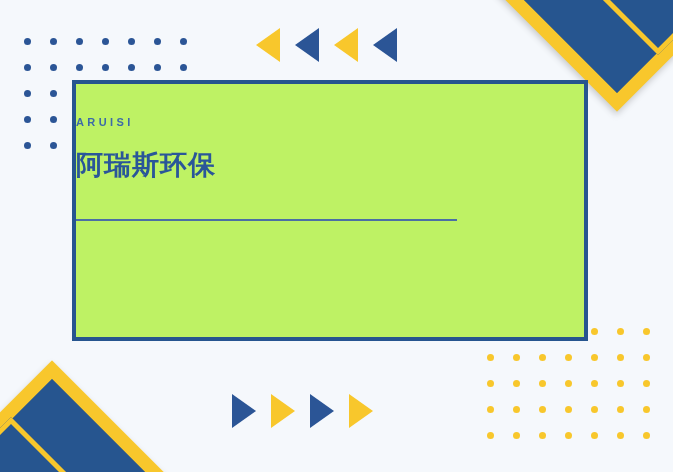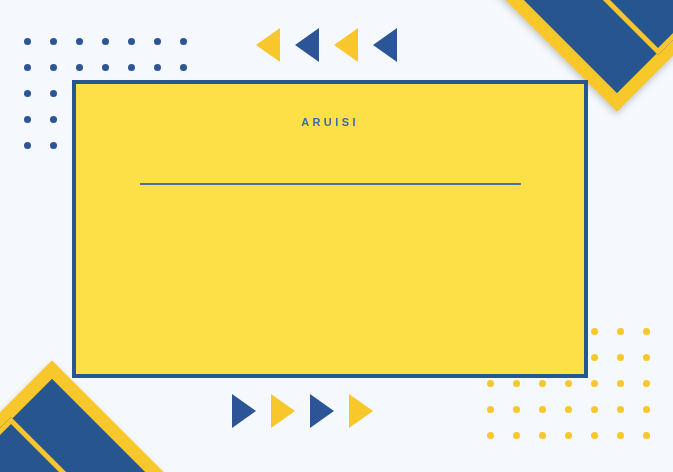--- a/index.html
+++ b/index.html
@@ -112,27 +112,27 @@
   }
   #orn-bottom-left .sq-outer { right: 0; bottom: 0; }
   #orn-bottom-left .sq-inner { right: 52px; bottom: -30px; }
 
   
   #card {
     position: absolute;
     left: 72px;
     top: 80px;
     width: 516px;
-    height: 298px;
+    height: 261px;
     box-sizing: border-box;
-    background: #fde047;
+    background: #bef264;
     border: 4px solid #26558f;
     display: flex;
     flex-direction: column;
-    align-items: center;
+    align-items: flex-start;
     z-index: 5;
   }
 
   #eyebrow {
     margin-top: 32px;
     font-size: 11px;
     font-weight: bold;
     letter-spacing: 3.4px;
     color: #3d6aa8;
   }
@@ -266,18 +266,19 @@
     <div class="tri tri-right c-blue"></div>
     <div class="tri tri-right c-yellow"></div>
     <div class="tri tri-right c-blue"></div>
     <div class="tri tri-right c-yellow"></div>
   </div>
 
   <div id="card">
     <div id="eyebrow">ARUISI</div>
 
     <div id="title-block">
+      <div class="title-line">阿瑞斯环保</div>
     </div>
 
     <div id="divider"></div>
   </div>
 
 </div>
 
 </body></html>

